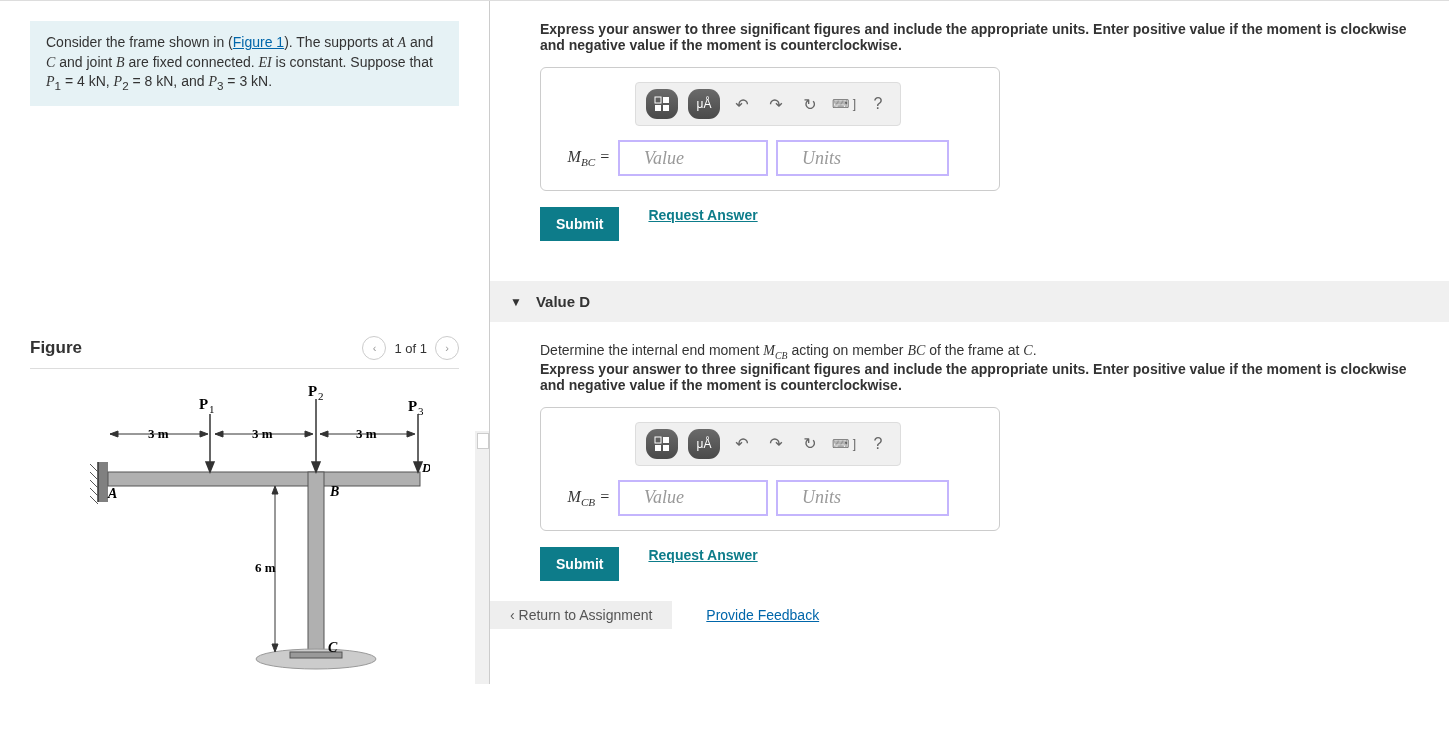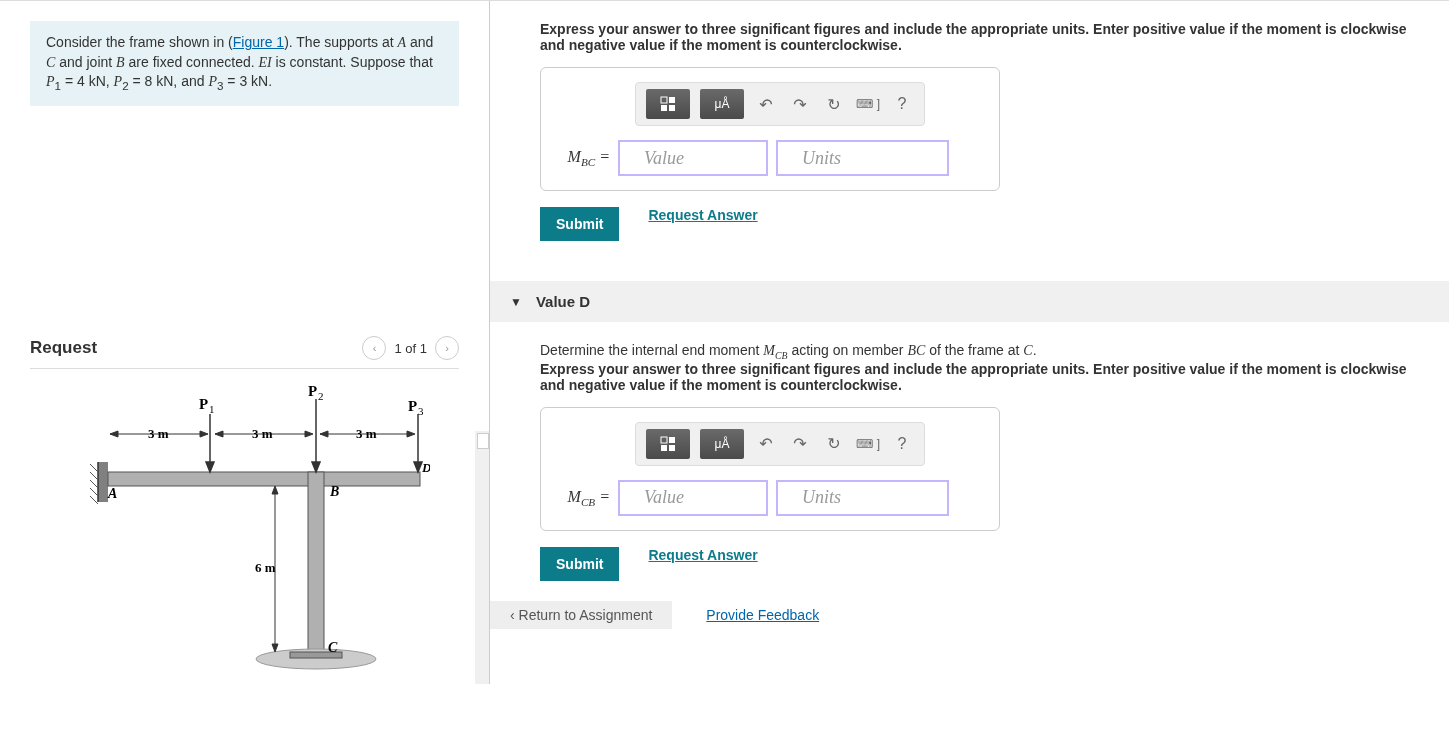--- a/index.html
+++ b/index.html
@@ -124,23 +124,23 @@
     align-items: center;
     justify-content: center;
     min-width: 24px;
     height: 28px;
     cursor: pointer;
     color: #666;
     font-size: 16px;
   }
   .toolbar-btn.dark {
     background: linear-gradient(#6a6a6a,#4a4a4a);
-    border-radius: 2px;
+    border-radius: 11px;
     color: #fff;
-    width: 44px;
+    width: 32px;
     height: 30px;
     font-size: 12px;
   }
   .toolbar-btn.dark svg { fill: #fff; }
   .input-row {
     display: flex;
     align-items: center;
     gap: 8px;
   }
   .input-label {
@@ -218,21 +218,21 @@
 <body>
 
 <div class="container">
   <div class="left-panel">
     <div class="instructions">
       Consider the frame shown in (<a href="#">Figure 1</a>). The supports at <span class="math-i">A</span> and <span class="math-i">C</span> and joint <span class="math-i">B</span> are fixed connected. <span class="math-i">EI</span> is constant. Suppose that <span class="math-i">P</span><sub>1</sub> = 4 kN, <span class="math-i">P</span><sub>2</sub> = 8 kN, and <span class="math-i">P</span><sub>3</sub> = 3 kN.
     </div>
 
     <div class="figure-section">
       <div class="figure-header">
-        <div class="figure-title">Request</div>
+        <div class="figure-title">Figure</div>
         <div class="figure-nav">
           <div class="nav-btn">‹</div>
           <span>1 of 1</span>
           <div class="nav-btn">›</div>
         </div>
       </div>
       <div class="figure-image">
         <svg width="370" height="300" viewBox="0 0 370 300">
 
           <rect x="38" y="78" width="10" height="40" fill="#808080"></rect>

